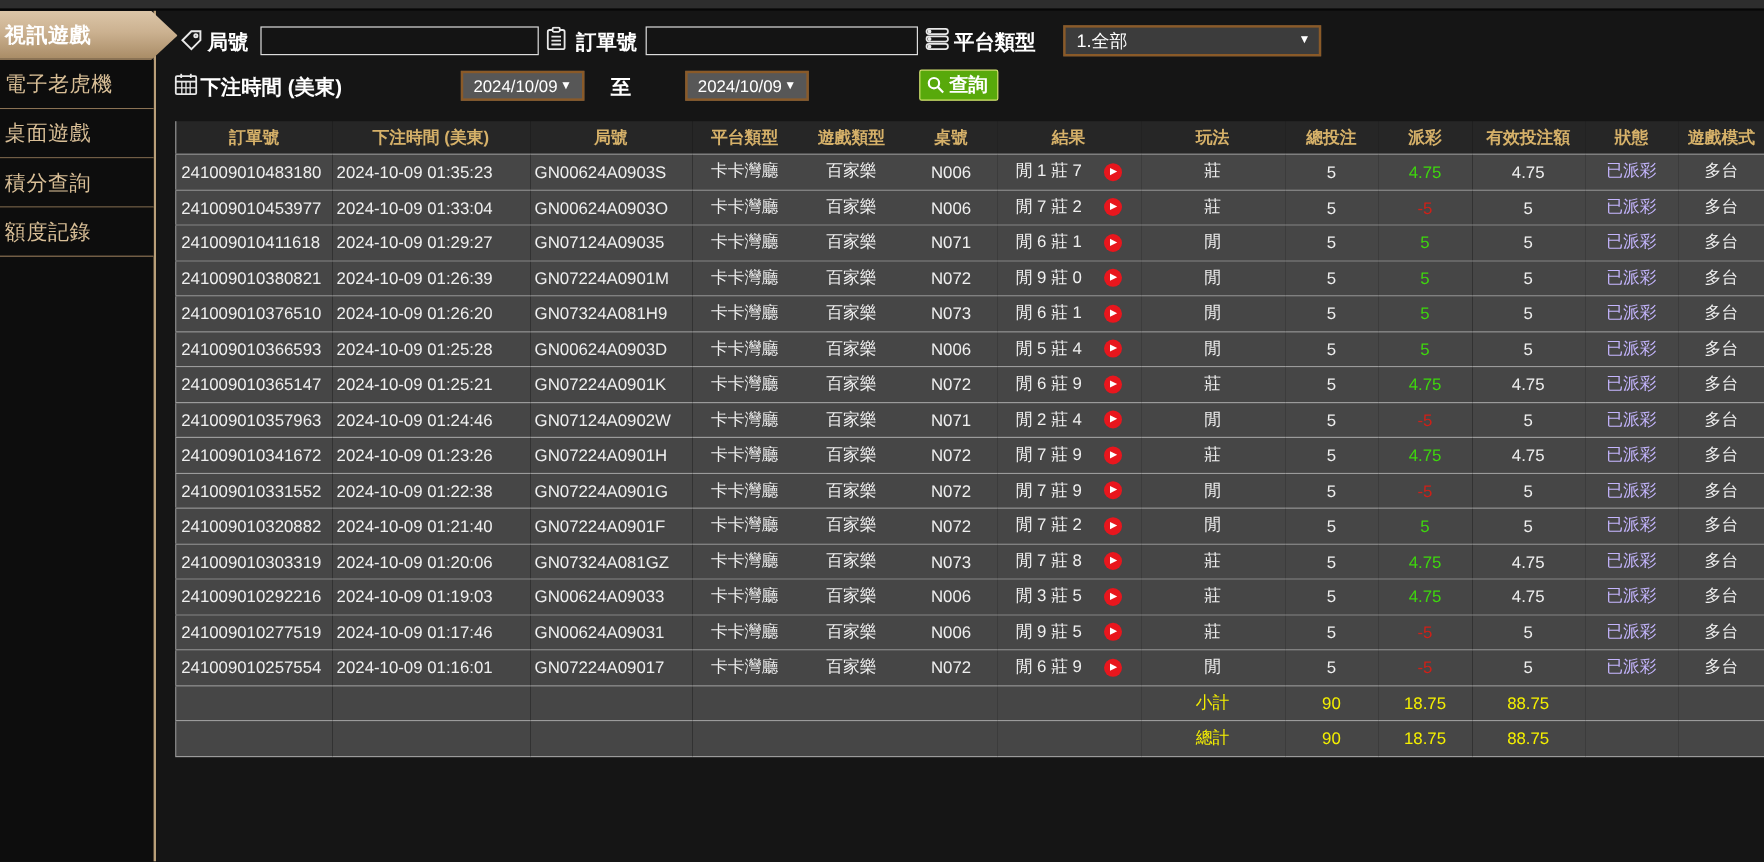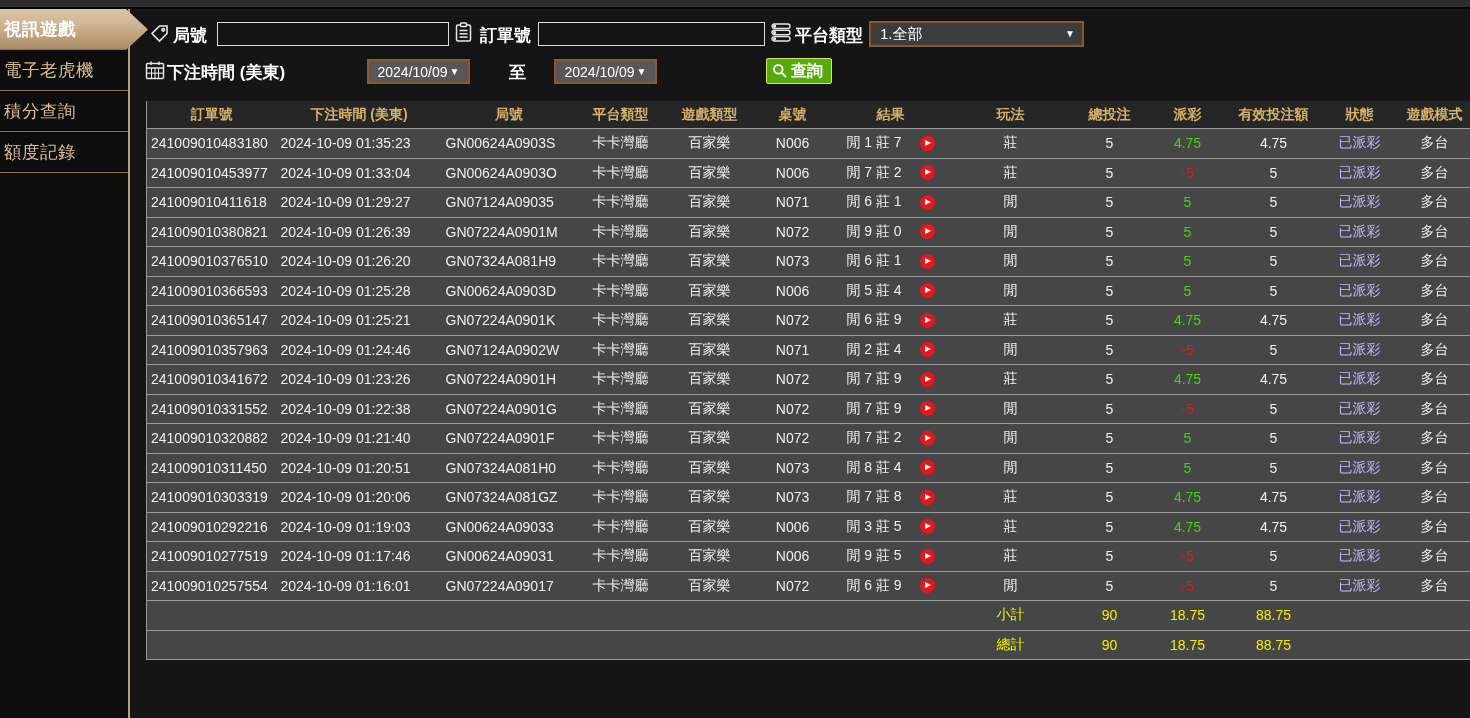--- a/index.html
+++ b/index.html
@@ -23,21 +23,21 @@
   
   .main{position:absolute;left:130px;top:9px;right:0;bottom:0;}
 
   .flabel{position:absolute;font-size:17px;font-weight:bold;color:#fff;white-space:nowrap;}
   .ficon{position:absolute;}
   .ficon svg{display:block;}
 
   .text-input{position:absolute;height:22px;background:#141414;border:1px solid #dcdcdc;color:#fff;font-size:14px;padding:0 6px;box-sizing:content-box;outline:none;}
 
   .select-box{position:absolute;display:flex;align-items:center;box-sizing:border-box;
-    border:2px solid #8a5a28;color:#fff;cursor:pointer;}
+    border:2px solid #8a5a28;color:#fff;cursor:pointer;margin-left:17px;}
   .select-box .arrow{margin-left:auto;font-size:10px;color:#fff;padding-right:7px;line-height:1;}
   .platform-select{left:739px;top:12px;width:215px;height:26px;background:#3c3c3c;font-size:15px;padding-left:9px;}
   .date-select{width:103px;height:25px;background:#575757;font-size:14px;justify-content:center;gap:2px;padding:0 6px;}
   .date-select .arrow{margin-left:0;padding-right:0;}
 
   .search-btn{position:absolute;left:636px;top:49px;height:26px;padding:0 8px 0 5px;display:flex;align-items:center;gap:3px;
     background:#58a90b;border:1px solid #d3e46f;border-radius:2px;color:#fff;font-size:16px;font-weight:bold;cursor:pointer;}
 
   
   .table-wrap{position:absolute;left:16px;top:92px;right:0;bottom:0;}
@@ -59,20 +59,23 @@
 <body>
 
 <div class="top-strip"></div>
 
 <aside class="sidebar">
   <div class="side-item active">
     <span>視訊遊戲</span>
   </div>
   <div class="side-item">
     <span>電子老虎機</span>
+  </div>
+  <div class="side-item">
+    <span>桌面遊戲</span>
   </div>
   <div class="side-item">
     <span>積分查詢</span>
   </div>
   <div class="side-item">
     <span>額度記錄</span>
   </div>
 </aside>
 
 <main class="main">
@@ -395,40 +398,20 @@
               </span>
             </td>
             <td>閒</td>
             <td>5</td>
             <td class="pos">5</td>
             <td>5</td>
             <td class="status">已派彩</td>
             <td>多台</td>
           </tr>
           <tr>
-            <td class="left">241009010311450</td>
-            <td class="left">2024-10-09 01:20:51</td>
-            <td class="left">GN07324A081H0</td>
-            <td>卡卡灣廳</td>
-            <td>百家樂</td>
-            <td>N073</td>
-            <td class="result-cell">
-              <span class="result-inner">
-                <span>閒 8 莊 4</span>
-                <span class="play-btn"></span>
-              </span>
-            </td>
-            <td>閒</td>
-            <td>5</td>
-            <td class="pos">5</td>
-            <td>5</td>
-            <td class="status">已派彩</td>
-            <td>多台</td>
-          </tr>
-          <tr>
             <td class="left">241009010303319</td>
             <td class="left">2024-10-09 01:20:06</td>
             <td class="left">GN07324A081GZ</td>
             <td>卡卡灣廳</td>
             <td>百家樂</td>
             <td>N073</td>
             <td class="result-cell">
               <span class="result-inner">
                 <span>閒 7 莊 8</span>
                 <span class="play-btn"></span>

